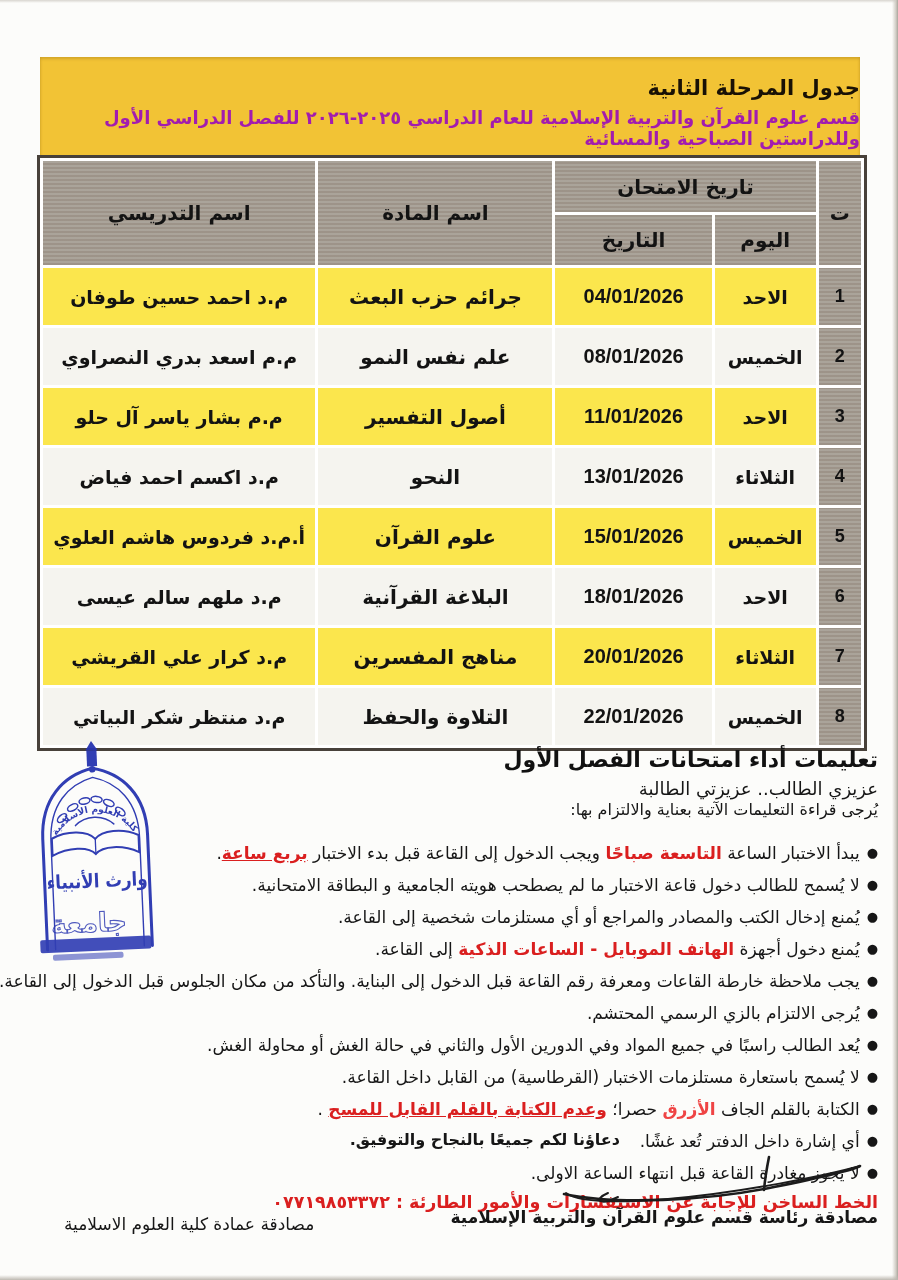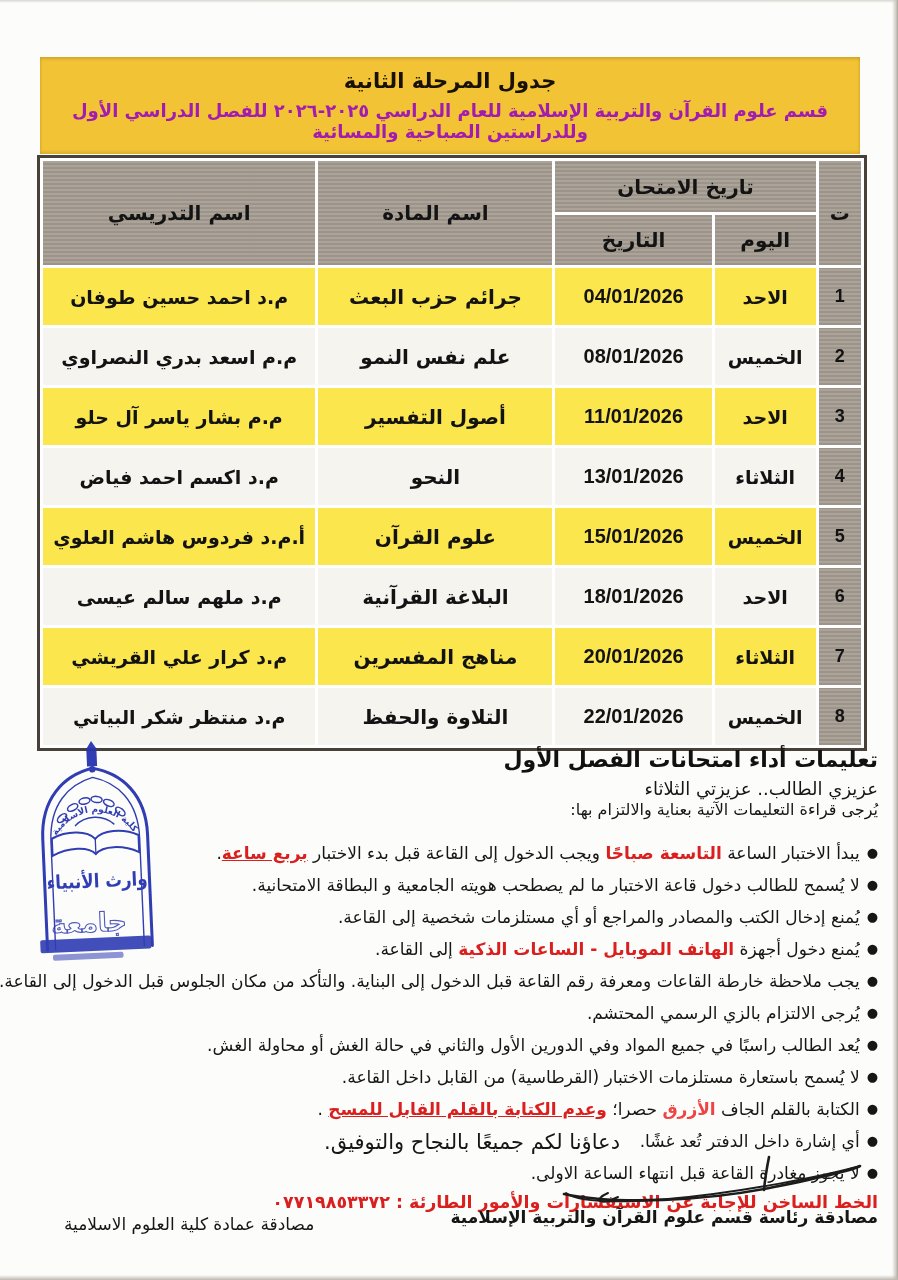--- a/index.html
+++ b/index.html
@@ -11,24 +11,24 @@
   
   .edge-right{position:absolute;top:0;right:0;width:6px;height:100%;
     background:linear-gradient(to left,#a9a49b 0,#cfcbc3 2px,transparent 6px);}
   .edge-bottom{position:absolute;bottom:0;left:0;width:100%;height:5px;
     background:linear-gradient(to top,#bdb8b0 0,transparent 5px);}
   .edge-top{position:absolute;top:0;left:0;width:100%;height:3px;
     background:linear-gradient(to bottom,#d8d5cf 0,transparent 3px);}
 
   
   .banner{
-    position:absolute; left:40px; top:57px; width:820px; height:97px;
+    position:absolute; left:40px; top:57px; width:820px; height:110px;
     background:#f2c335;
     box-shadow:inset 0 2px 3px rgba(120,80,0,.25), inset 0 -2px 3px rgba(120,80,0,.18);
-    direction:rtl; text-align:center;
+    direction:rtl; 
     display:flex; flex-direction:column; justify-content:center; gap:7px;
   }
   .banner-title{font-size:21px; font-weight:bold; color:#191105;}
   .banner-sub{font-size:18px; font-weight:bold; color:#a21caf;}
 
   
   .table-wrap{
     position:absolute; left:37px; top:155px; width:824px;
     border:3px solid #48413a; background:#fff; padding:0;
   }
@@ -73,21 +73,21 @@
   .seg-red-underline{color:#da1f1f; font-weight:bold; text-decoration:underline;}
   .seg-blue{color:#ef4444; font-weight:bold;}
   .hotline{font-size:17.5px; font-weight:bold; color:#da1f1f; margin-top:3px;}
 
   
   .stamp{position:absolute; left:30px; top:740px; width:132px; height:232px;
     transform:rotate(-2.5deg); opacity:.95; z-index:5;}
 
   
   .prayer{position:absolute; top:1130px; right:278px; direction:rtl;
-    font-size:21px; font-weight:normal;}
+    font-size:16px; font-weight:bold;}
   .signature{position:absolute; left:556px; top:1152px; width:312px; height:62px;}
   .footer-right{position:absolute; top:1207px; right:20px; direction:rtl;
     font-size:17px; font-weight:bold;}
   .footer-left{position:absolute; top:1214px; left:64px; direction:rtl;
     font-size:17px; font-weight:normal;}
 </style>
 </head>
 <body>
 
 <div class="page">
@@ -177,21 +177,21 @@
             <td class="c-date">22/01/2026</td>
             <td class="c-subject">التلاوة والحفظ</td>
             <td class="c-instructor">م.د منتظر شكر  البياتي</td>
           </tr>
         </tbody>
     </table>
   </div>
 
   <section class="instructions">
     <h2 class="instr-title">تعليمات أداء امتحانات الفصل الأول</h2>
-    <div class="greeting">عزيزي الطالب.. عزيزتي الثلاثاء</div>
+    <div class="greeting">عزيزي الطالب.. عزيزتي الطالبة</div>
     <div class="intro">يُرجى قراءة التعليمات الآتية بعناية والالتزام بها:</div>
     <div>
         <div class="bullet-line"><span class="dot">●</span><span>يبدأ الاختبار الساعة </span><span class="seg-red">التاسعة صباحًا</span><span> ويجب الدخول إلى القاعة قبل بدء الاختبار </span><span class="seg-red-underline">بربع ساعة</span><span>.</span></div>
         <div class="bullet-line"><span class="dot">●</span><span>لا يُسمح للطالب دخول قاعة الاختبار ما لم يصطحب هويته الجامعية و البطاقة الامتحانية.</span></div>
         <div class="bullet-line"><span class="dot">●</span><span>يُمنع إدخال الكتب والمصادر والمراجع أو أي مستلزمات شخصية إلى القاعة.</span></div>
         <div class="bullet-line"><span class="dot">●</span><span>يُمنع دخول أجهزة </span><span class="seg-red">الهاتف الموبايل - الساعات الذكية</span><span> إلى القاعة.</span></div>
         <div class="bullet-line"><span class="dot">●</span><span>يجب ملاحظة خارطة القاعات ومعرفة رقم القاعة قبل الدخول إلى البناية. والتأكد من مكان الجلوس قبل الدخول إلى القاعة.</span></div>
         <div class="bullet-line"><span class="dot">●</span><span>يُرجى الالتزام بالزي الرسمي المحتشم.</span></div>
         <div class="bullet-line"><span class="dot">●</span><span>يُعد الطالب راسبًا في جميع المواد وفي الدورين الأول والثاني في حالة الغش أو محاولة الغش.</span></div>
         <div class="bullet-line"><span class="dot">●</span><span>لا يُسمح باستعارة مستلزمات الاختبار (القرطاسية) من القابل داخل القاعة.</span></div>

